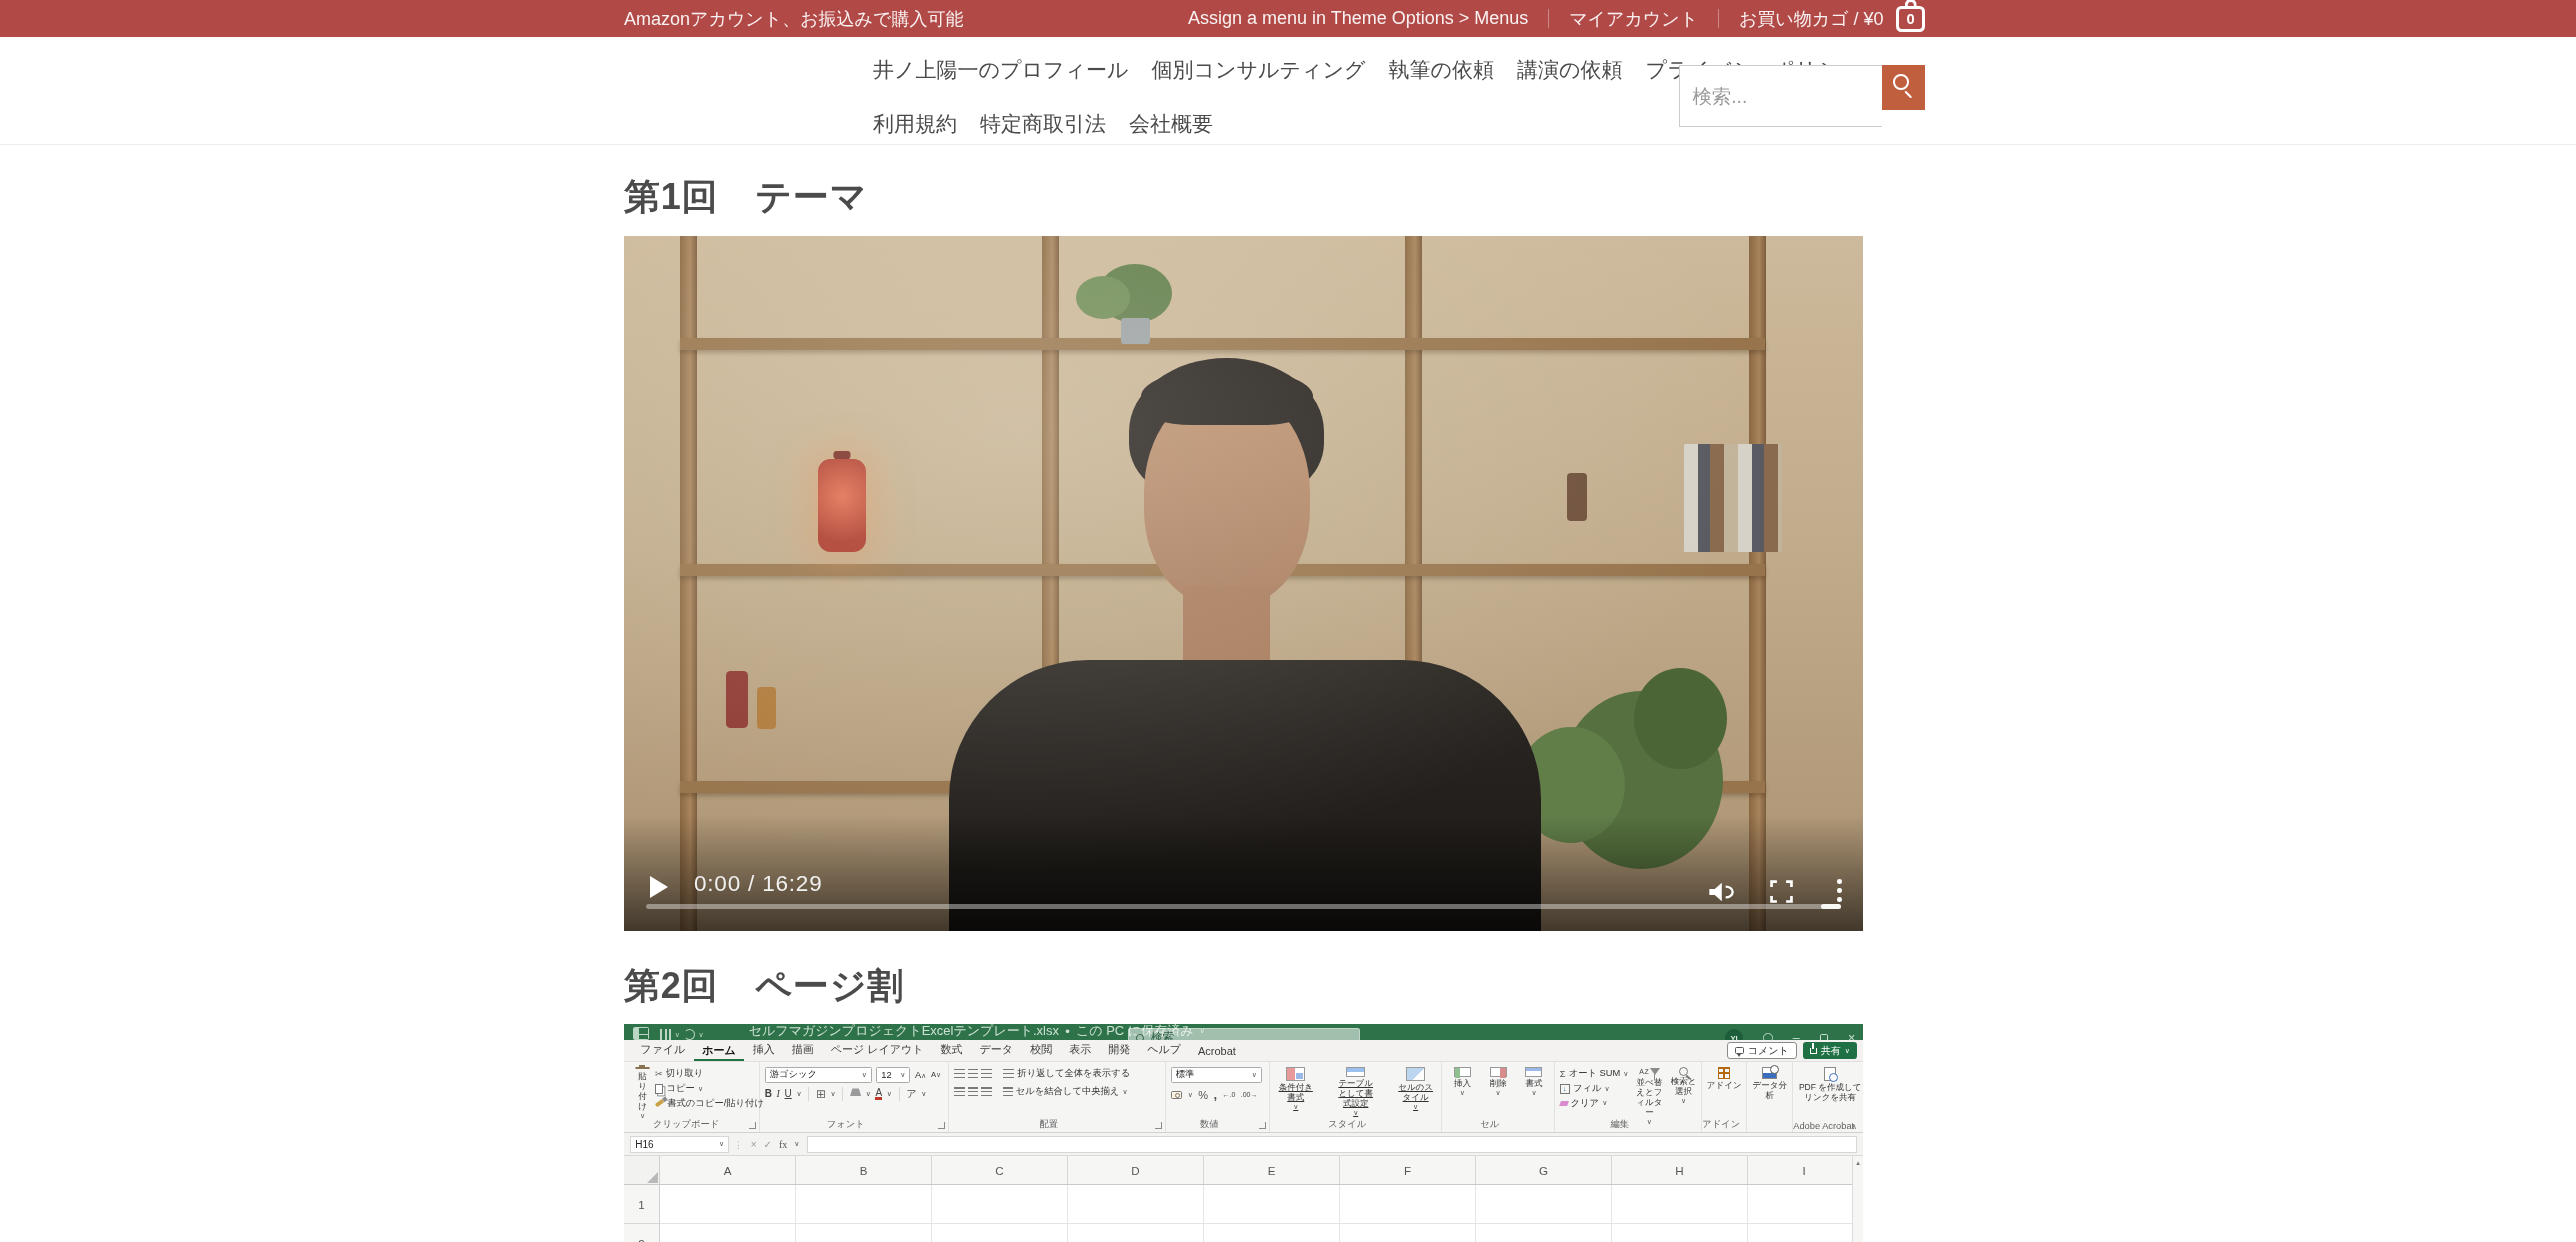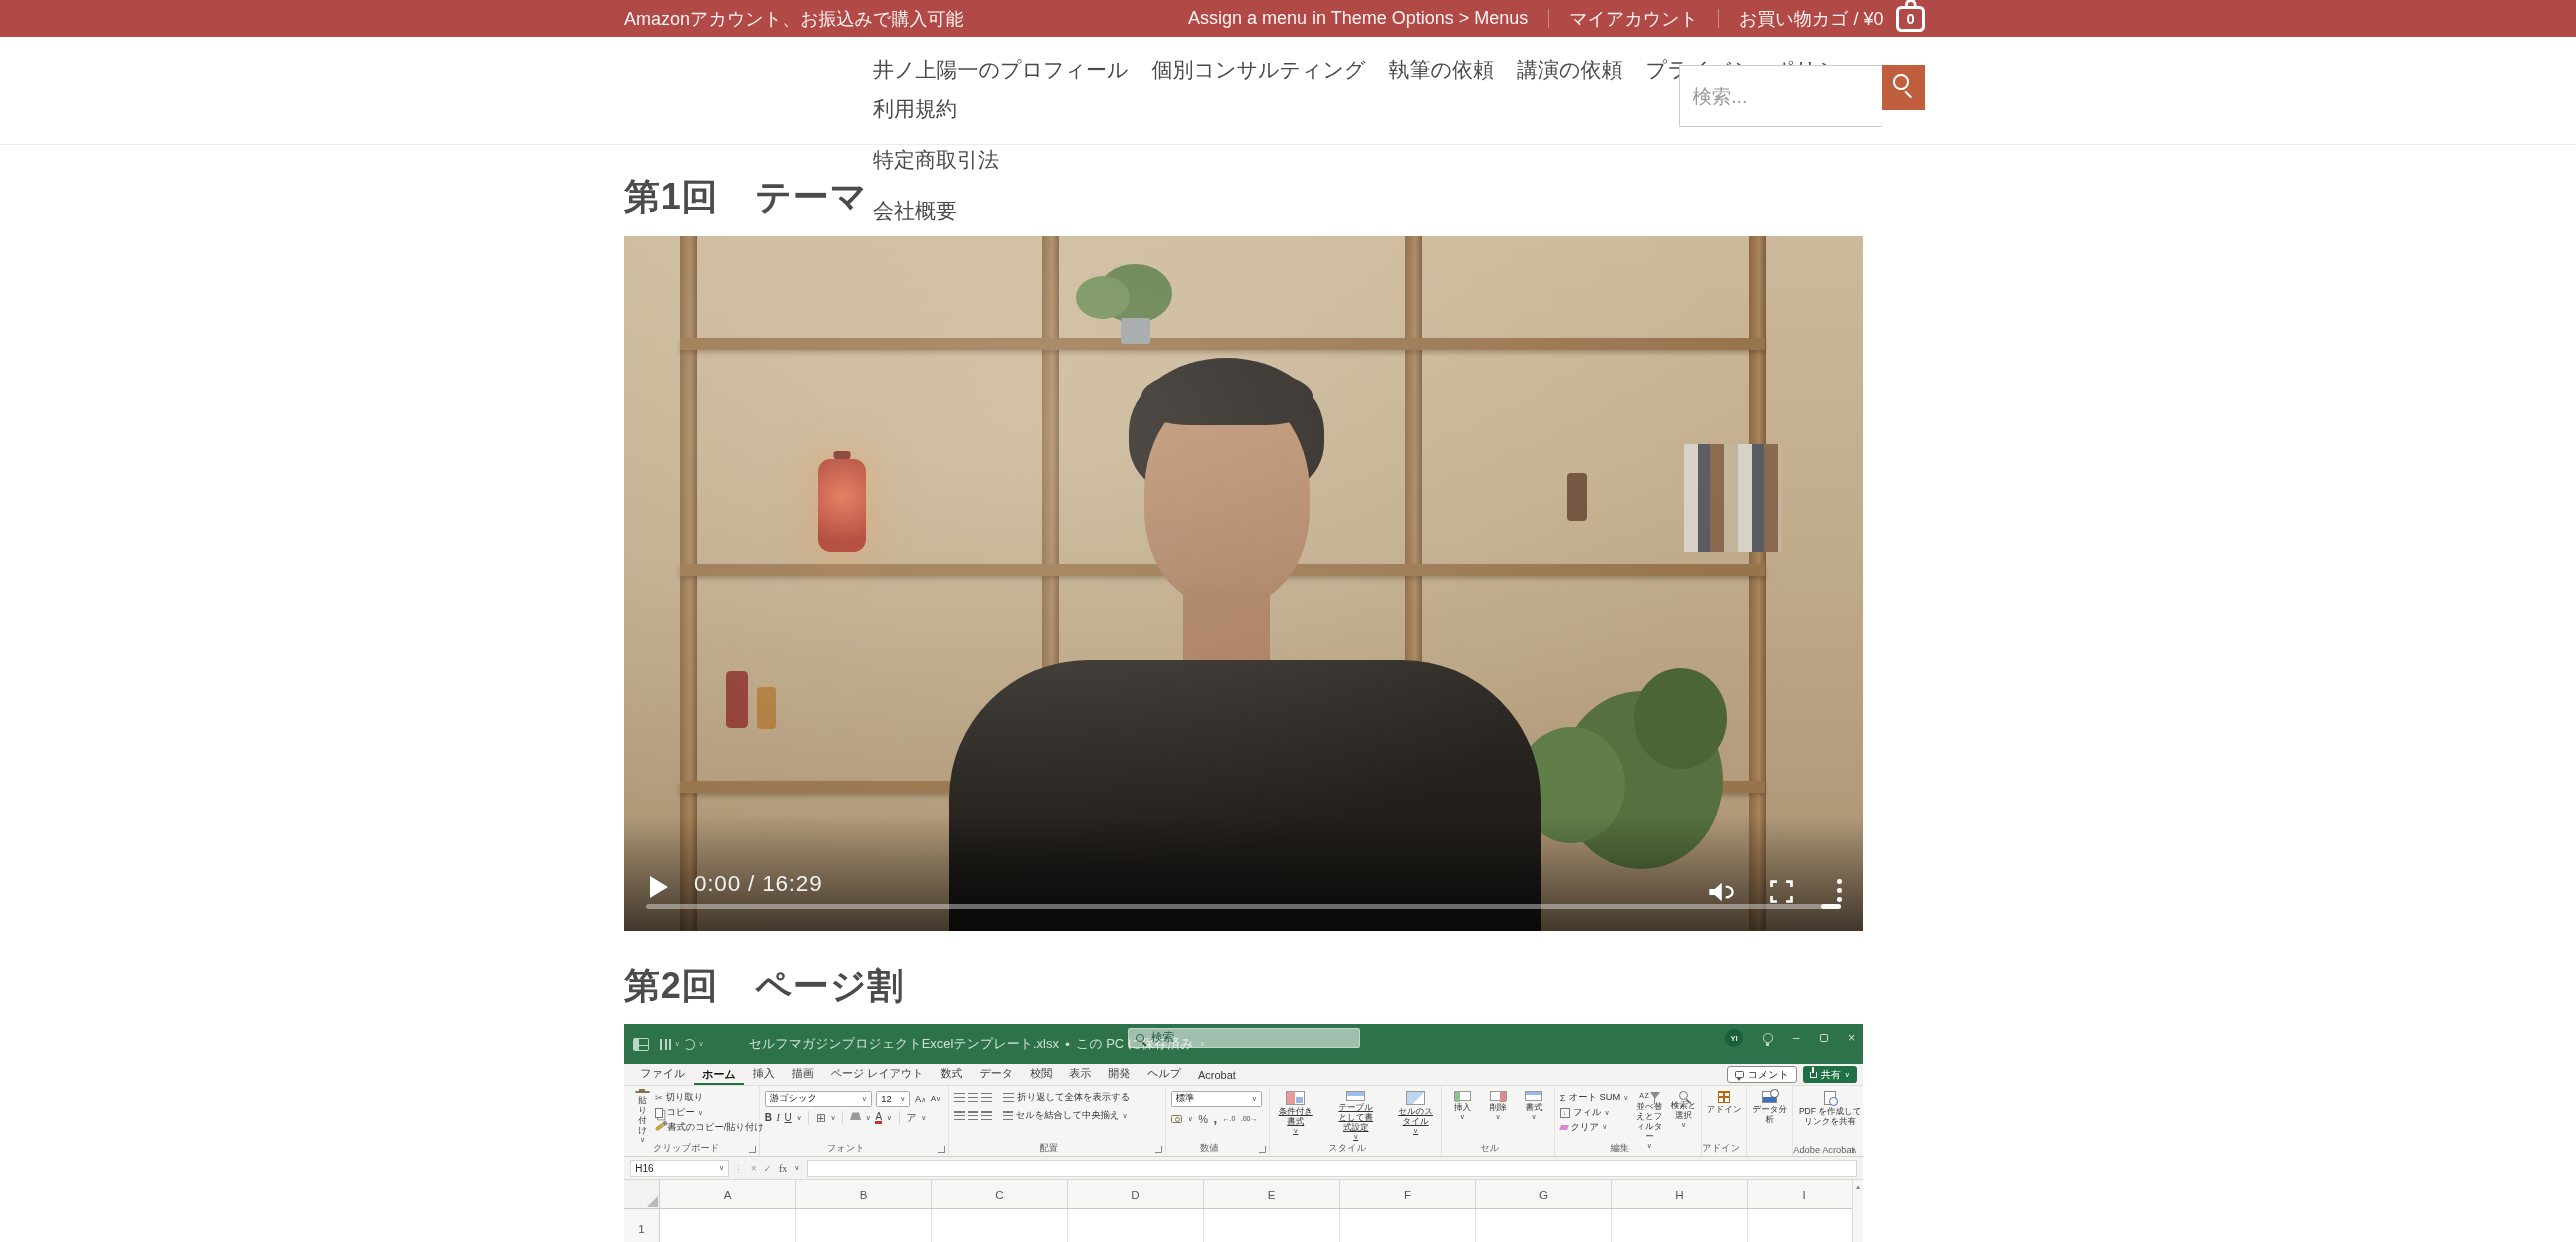--- a/index.html
+++ b/index.html
@@ -22,21 +22,21 @@
     width:12.4px; height:7.7px; border:3.1px solid #fff; border-bottom:none; border-radius:6.2px 6.2px 0 0; }
 
   
   .header { position:absolute; top:37px; left:0; right:0; height:108px; background:#fff; border-bottom:0.8px solid #ececec; }
   .header-inner { position:absolute; left:624px; right:651px; top:0; height:100%; }
   .logo { position:absolute; left:11px; top:31px; display:flex; align-items:center; gap:6.2px; text-decoration:none; cursor:pointer; }
   .logo-text { color:#bf3a31; font-size:36px; font-weight:bold; letter-spacing:-0.8px; }
   .nav { position:absolute; left:249px; top:0; }
   .nav-row { display:flex; gap:23px; position:absolute; left:0; white-space:nowrap; }
   .nav-row.r1 { top:18.6px; }
-  .nav-row.r2 { top:58px;flex-direction:column; }
+  .nav-row.r2 { top:73px; }
   .nav-row a { color:#4a4a4a; font-size:21px; text-decoration:none; cursor:pointer; }
   .search { position:absolute; right:0; top:28px; display:flex; }
   .search input { width:203px; height:62px; border:0.8px solid #ccc; border-right:none; font-size:19.4px;
     padding:0 12.4px; color:#555; outline:none; font-family:inherit; }
   .search input::placeholder { color:#9a9a9a; }
   .search button { width:43px; height:45px; background:#c05f3e; border:none; cursor:pointer; position:relative; }
   .mag { position:absolute; left:11px; top:9.3px; width:15.5px; height:15.5px; border:2.3px solid #fff; border-radius:50%; }
   .mag::after { content:""; position:absolute; left:12.4px; top:14px; width:2.3px; height:8.5px; background:#fff; transform:rotate(-45deg); border-radius:1.5px; }
 
   
@@ -77,21 +77,21 @@
   .vtime { position:absolute; left:70px; bottom:34px; color:#f1f1f1; font-size:22.5px; letter-spacing:0.8px; }
   .vprogress { position:absolute; left:22px; right:22px; bottom:22px; height:5.4px; border-radius:3.1px; background:rgba(255,255,255,.4); cursor:pointer; }
   .vprogress::after { content:""; position:absolute; right:0; top:0; width:20px; height:5.4px; border-radius:3.1px; background:rgba(255,255,255,.92); }
   .vicon { position:absolute; bottom:28px; cursor:pointer; }
   .vol { left:1083px; } .fs { left:1146px; } .vdots { left:1213px; bottom:29px; display:flex; flex-direction:column; gap:4.6px; }
   .vdots i { width:4.6px; height:4.6px; border-radius:50%; background:#fff; }
 
   
   .video2 { position:absolute; left:624px; top:1024px; width:1239px; height:218px; overflow:hidden; background:#fff; cursor:pointer;
     font-size:9.3px; color:#333; }
-  .xl-titlebar { position:relative; height:40px; background:#2d7249; display:flex; align-items:center; color:#cfe0d4; }
+  .xl-titlebar { position:relative; height:16px; background:#2d7249; display:flex; align-items:flex-end; color:#cfe0d4; }
   .xl-appicon { margin-left:9.3px; width:15.5px; height:13px; border:0.8px solid #bcd6c5; border-radius:1.5px;
     background:linear-gradient(90deg,#bcd6c5 0 5.4px,transparent 5.4px), linear-gradient(#0000 0 6.2px,#bcd6c5 6.2px 7px,#0000 7px); }
   .xl-qat { display:flex; align-items:center; gap:3.9px; margin-left:11px; }
   .xl-bars { width:11px; height:11px; background:repeating-linear-gradient(90deg,#bcd6c5 0 2.3px,transparent 2.3px 4.6px); }
   .xl-undo { width:11px; height:11px; border:1.5px solid #bcd6c5; border-radius:50%; border-left-color:transparent; }
   .xl-caret { font-size:7px; color:#bcd6c5; }
   .xl-doc { margin-left:45px; font-size:13px; white-space:nowrap; display:flex; gap:6.2px; align-items:center; }
   .xl-search { position:absolute; left:50%; transform:translateX(-50%); top:3.9px; width:232px; height:20px;
     background:rgba(255,255,255,.55); border:0.8px solid rgba(255,255,255,.35); border-radius:2.3px;
     display:flex; align-items:center; padding:0 7.7px; gap:7px; color:#2d5c42; font-size:11.6px; }

